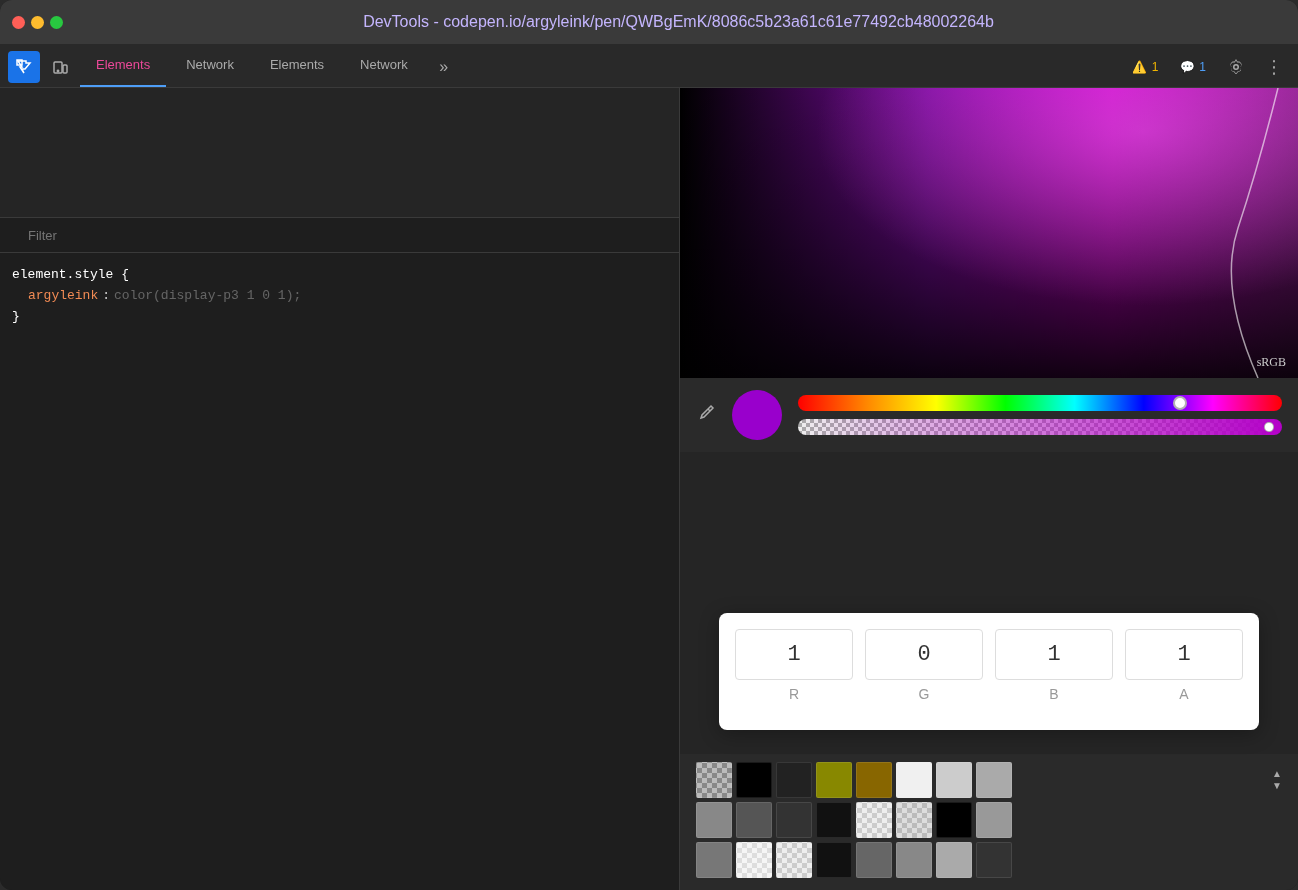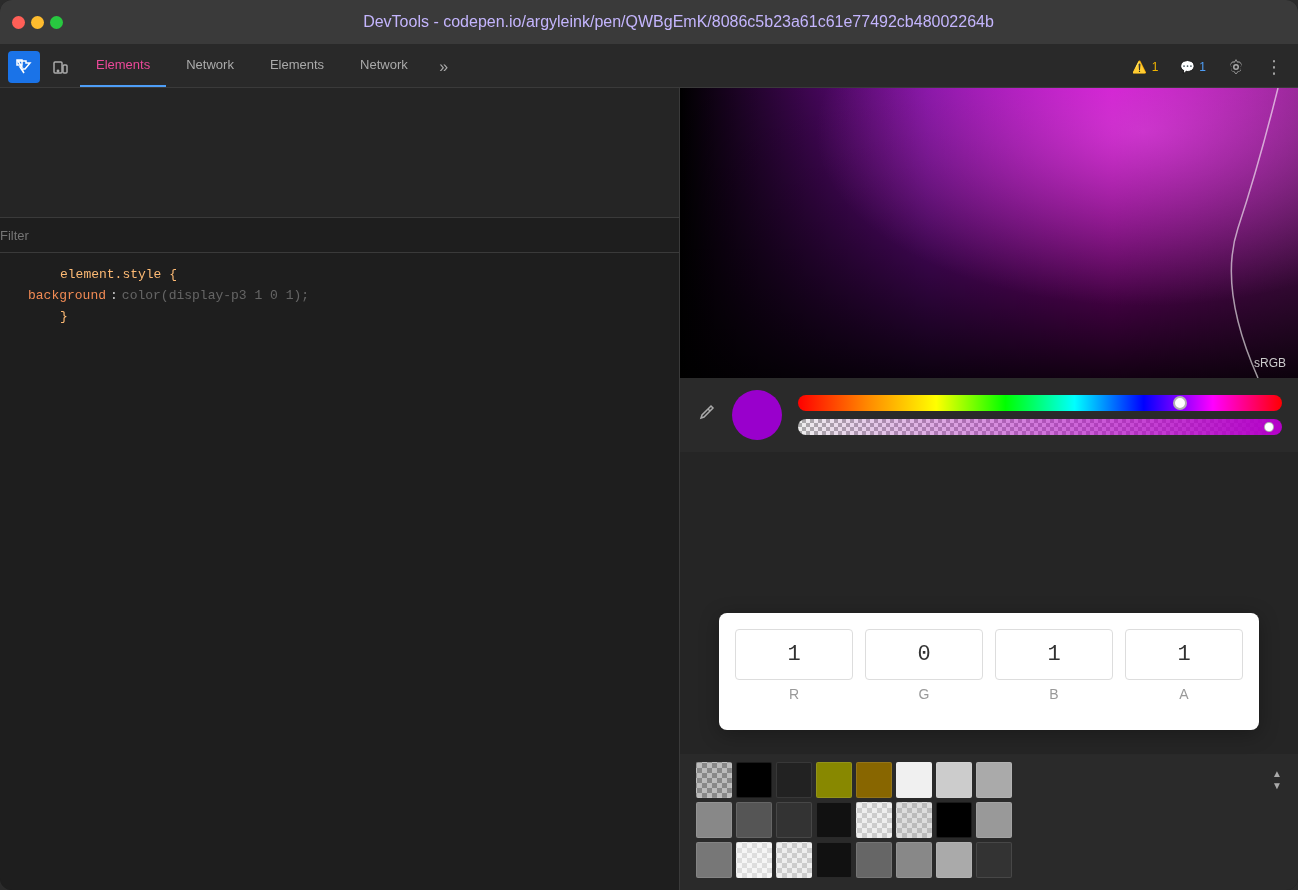--- a/index.html
+++ b/index.html
@@ -141,21 +141,21 @@
       position: relative;
     }
 
     .html-area {
       height: 130px;
       background: #252525;
       border-bottom: 1px solid #3a3a3a;
     }
 
     .filter-bar {
-      padding: 8px 0;
+      padding: 8px 28px;
       border-bottom: 1px solid #3a3a3a;
       background: #1e1e1e;
     }
 
     .filter-input {
       background: transparent;
       border: none;
       outline: none;
       color: #aaa;
       font-size: 13px;
@@ -169,22 +169,21 @@
       font-size: 13px;
       color: #ccc;
       position: relative;
     }
 
     .css-rule {
       line-height: 1.6;
     }
 
     .css-selector {
-      color: #fdba74;
-      margin-left: 48px;
+      color: #ffffff;
     }
 
     .css-property {
       color: #f28b54;
       padding-left: 16px;
     }
 
     .css-colon {
       color: #ccc;
     }
@@ -232,20 +231,21 @@
       flex-direction: column;
       position: relative;
     }
 
     
     .color-gradient-area {
       flex: 1;
       position: relative;
       overflow: hidden;
       max-height: 290px;
+      font-family: Liberation Serif, serif;
     }
 
     .srgb-label {
       position: absolute;
       bottom: 8px;
       right: 12px;
       color: #ccc;
       font-size: 12px;
     }
 
@@ -480,21 +480,21 @@
       <div class="html-area"></div>
 
       <div class="filter-bar">
         <input class="filter-input" type="text" placeholder="Filter" style="">
       </div>
 
       <div class="css-panel">
         <div class="css-rule">
           <div class="css-selector">element.style {</div>
           <div style="display:flex;align-items:center;gap:4px;padding-left:16px;position:relative;">
-            <span class="css-property" style="padding-left:0;">background</span>
+            <span class="css-property" style="padding-left:0;">argyleink</span>
             <span class="css-colon">:</span>
             <span class="css-value" style="opacity:0.4;">color(display-p3 1 0 1);</span>
           </div>
           <div class="css-selector">}</div>
         </div>
 
       </div>
     </div>
 
     <div class="right-panel">

